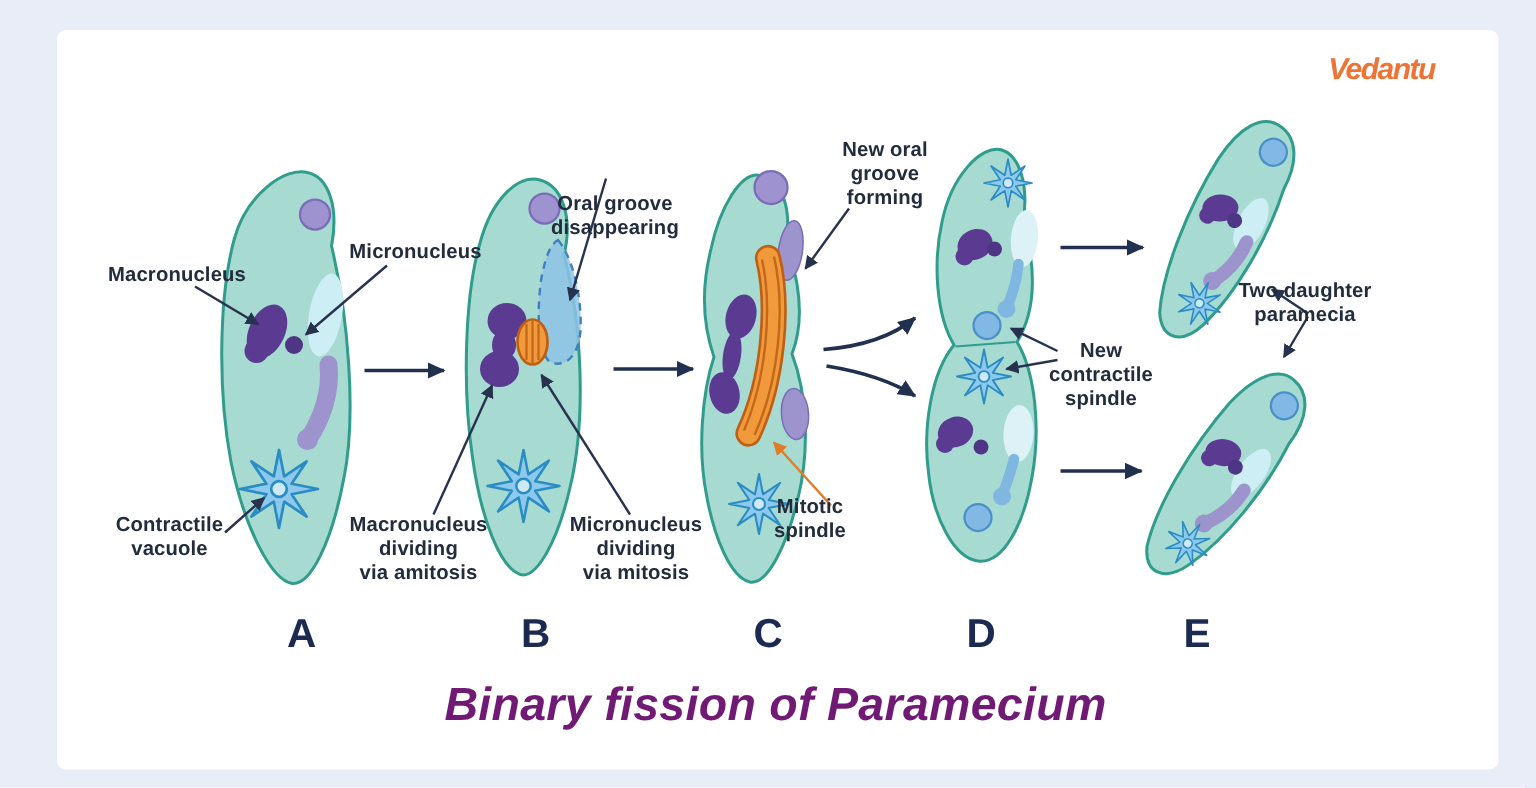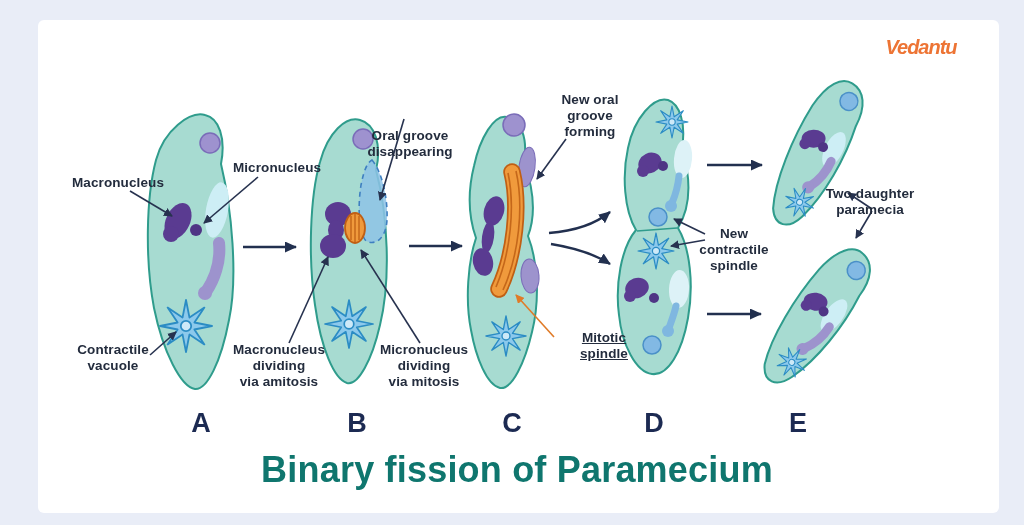--- a/index.html
+++ b/index.html
@@ -18,22 +18,23 @@
     white-space:pre-line;text-align:center;
     font-size:13.5px;line-height:16px;font-weight:600;
     color:#232c3d;letter-spacing:.1px;
   }
   .letter{
     position:absolute;transform:translate(-50%,-50%);
     font-size:27px;font-weight:700;color:#1c2a52;
   }
   .title{
     position:absolute;left:517px;top:470px;transform:translate(-50%,-50%);
-    font-size:36px;font-weight:700;color:#0f766e;white-space:nowrap;
+    font-size:31px;font-weight:700;color:#701a75;white-space:nowrap;
     letter-spacing:.2px;
+    font-style:italic;
   }
   .logo{
     position:absolute;left:921px;top:47px;transform:translate(-50%,-50%);
     font-size:20px;font-weight:700;font-style:italic;color:#ed7434;
     letter-spacing:-1px;white-space:nowrap;
   }
 </style>
 </head>
 <body>
 
@@ -173,21 +174,21 @@
 disappearing</div>
 <div class="lbl" style="left:279px;top:366px;">Macronucleus
 dividing
 via amitosis</div>
 <div class="lbl" style="left:424px;top:366px;">Micronucleus
 dividing
 via mitosis</div>
 <div class="lbl" style="left:590px;top:116px;">New oral
 groove
 forming</div>
-<div class="lbl" style="left:604px;top:346px;text-decoration:underline;">Mitotic
+<div class="lbl" style="left:540px;top:346px;">Mitotic
 spindle</div>
 <div class="lbl" style="left:734px;top:250px;">New
 contractile
 spindle</div>
 <div class="lbl" style="left:870px;top:202px;">Two daughter
 paramecia</div>
 
 <div class="letter" style="left:201px;top:423px;">A</div>
 <div class="letter" style="left:357px;top:423px;">B</div>
 <div class="letter" style="left:512px;top:423px;">C</div>

